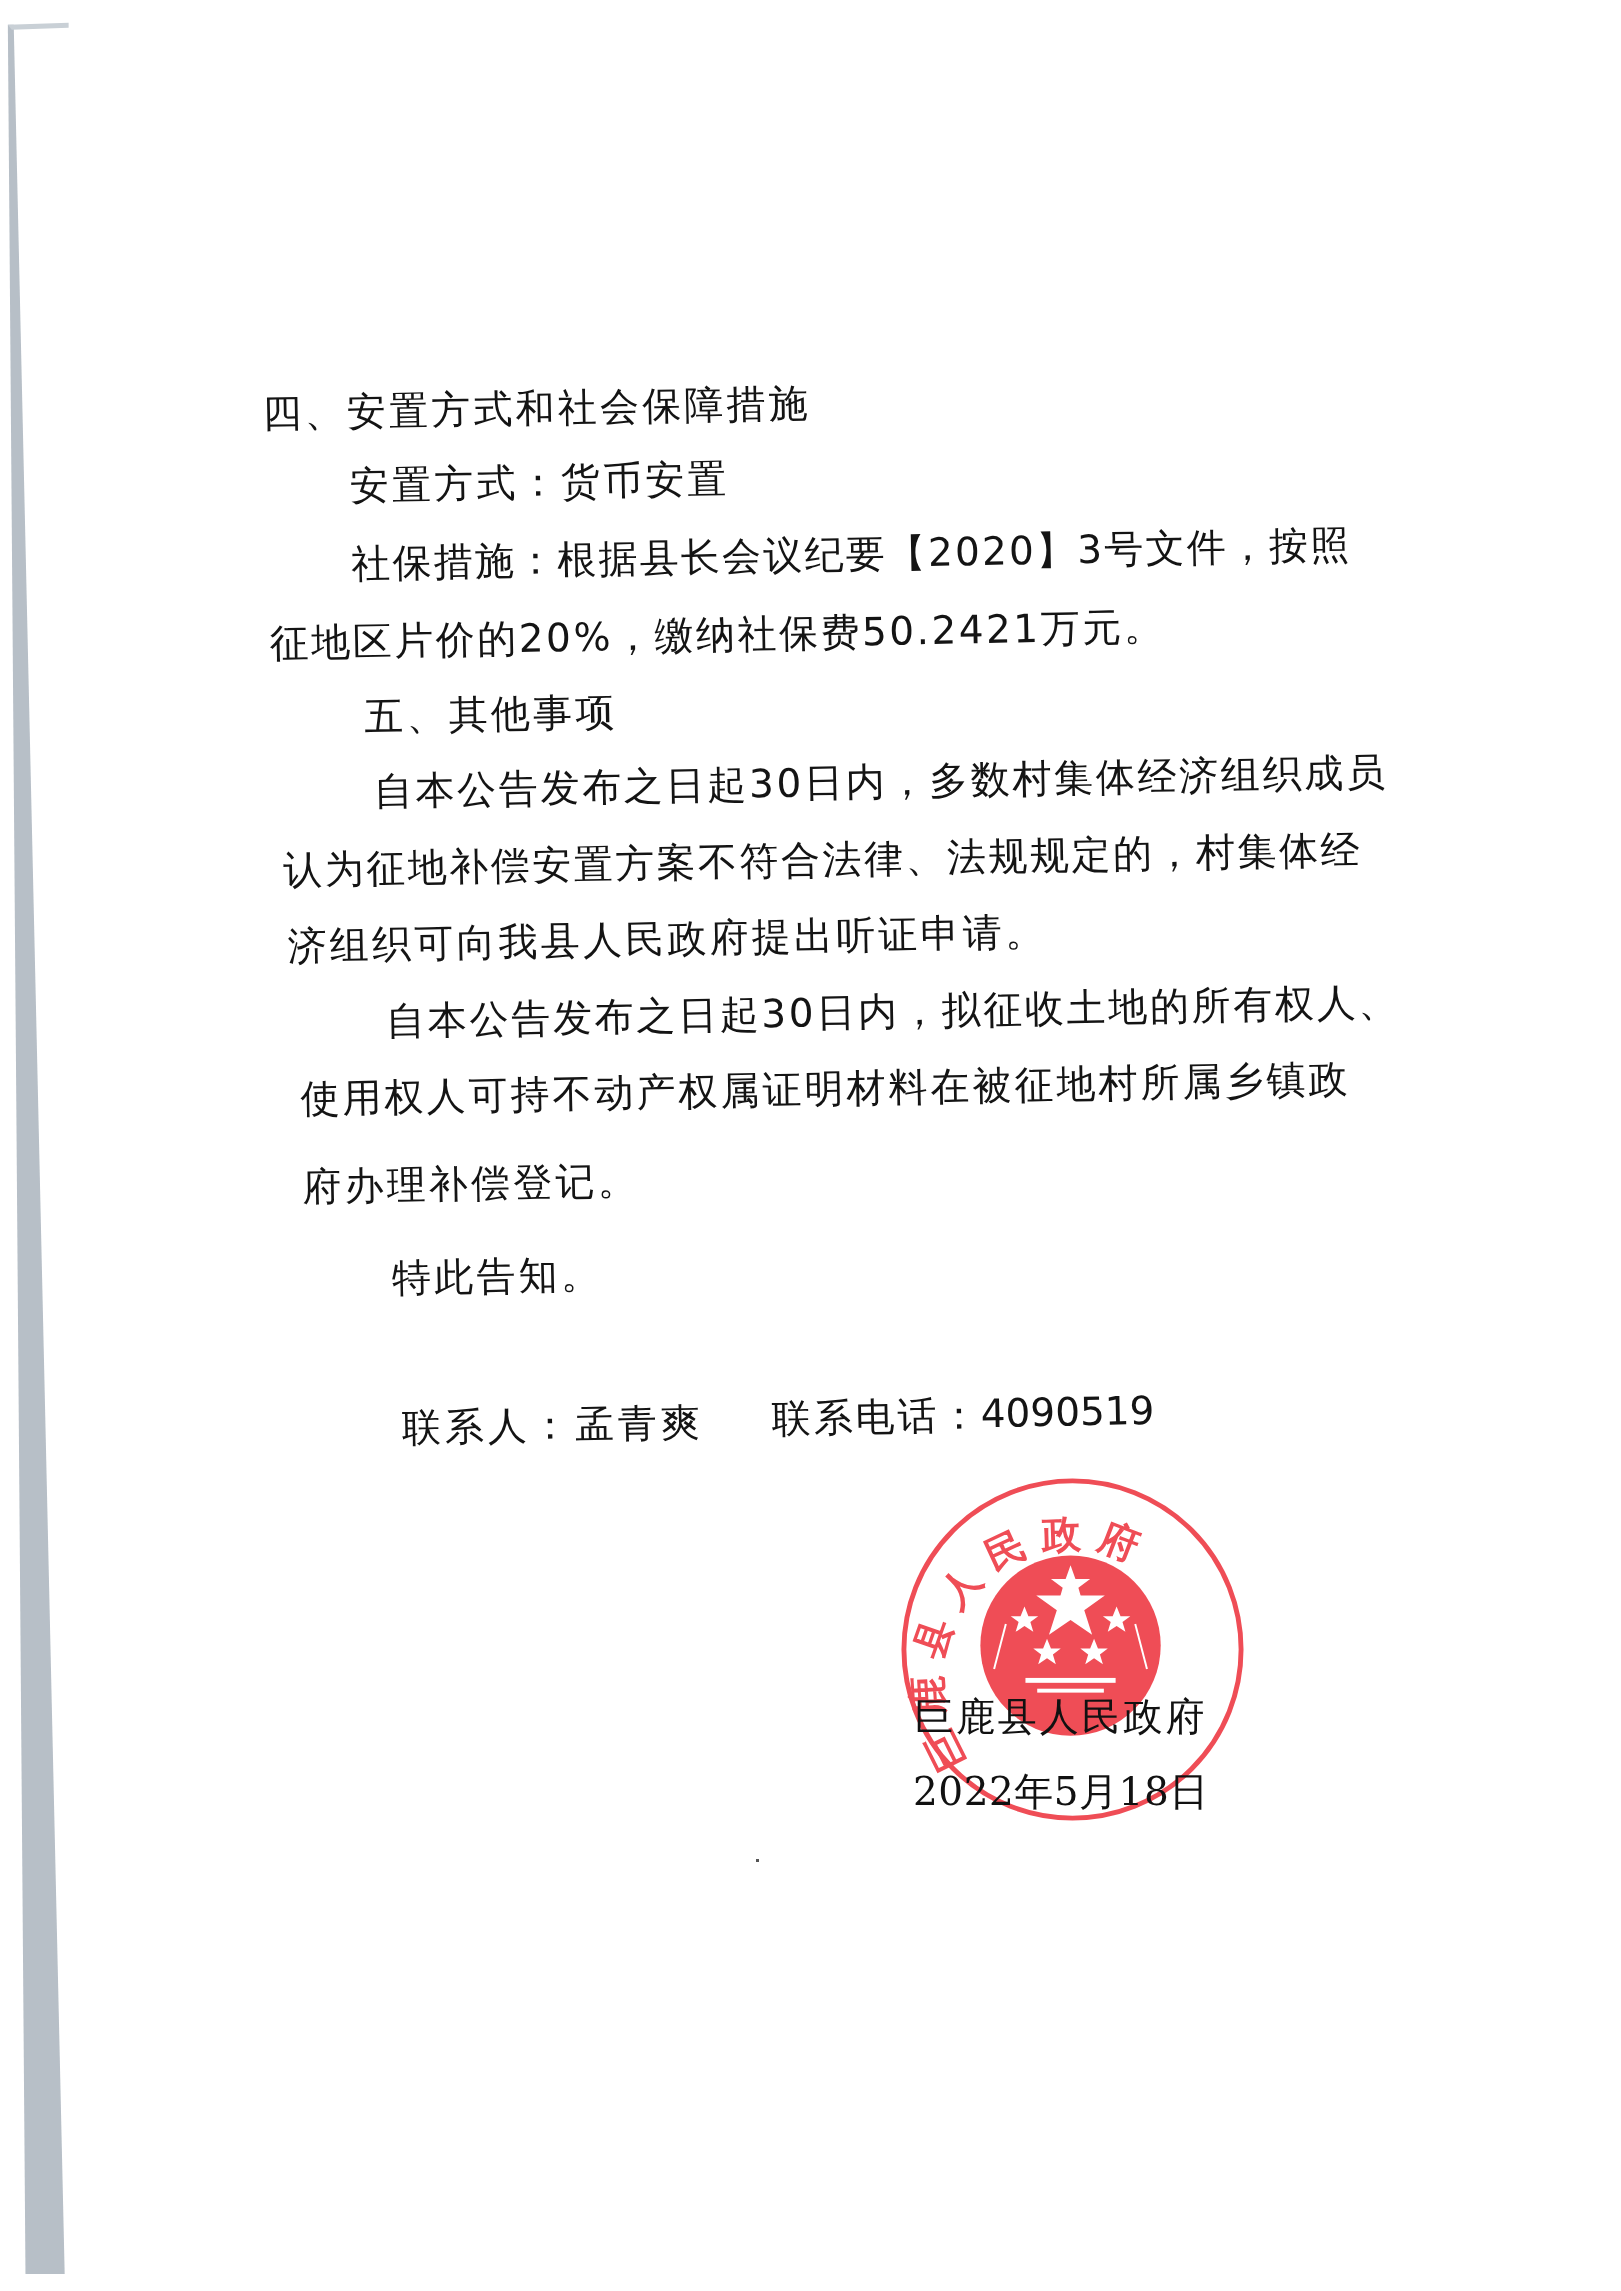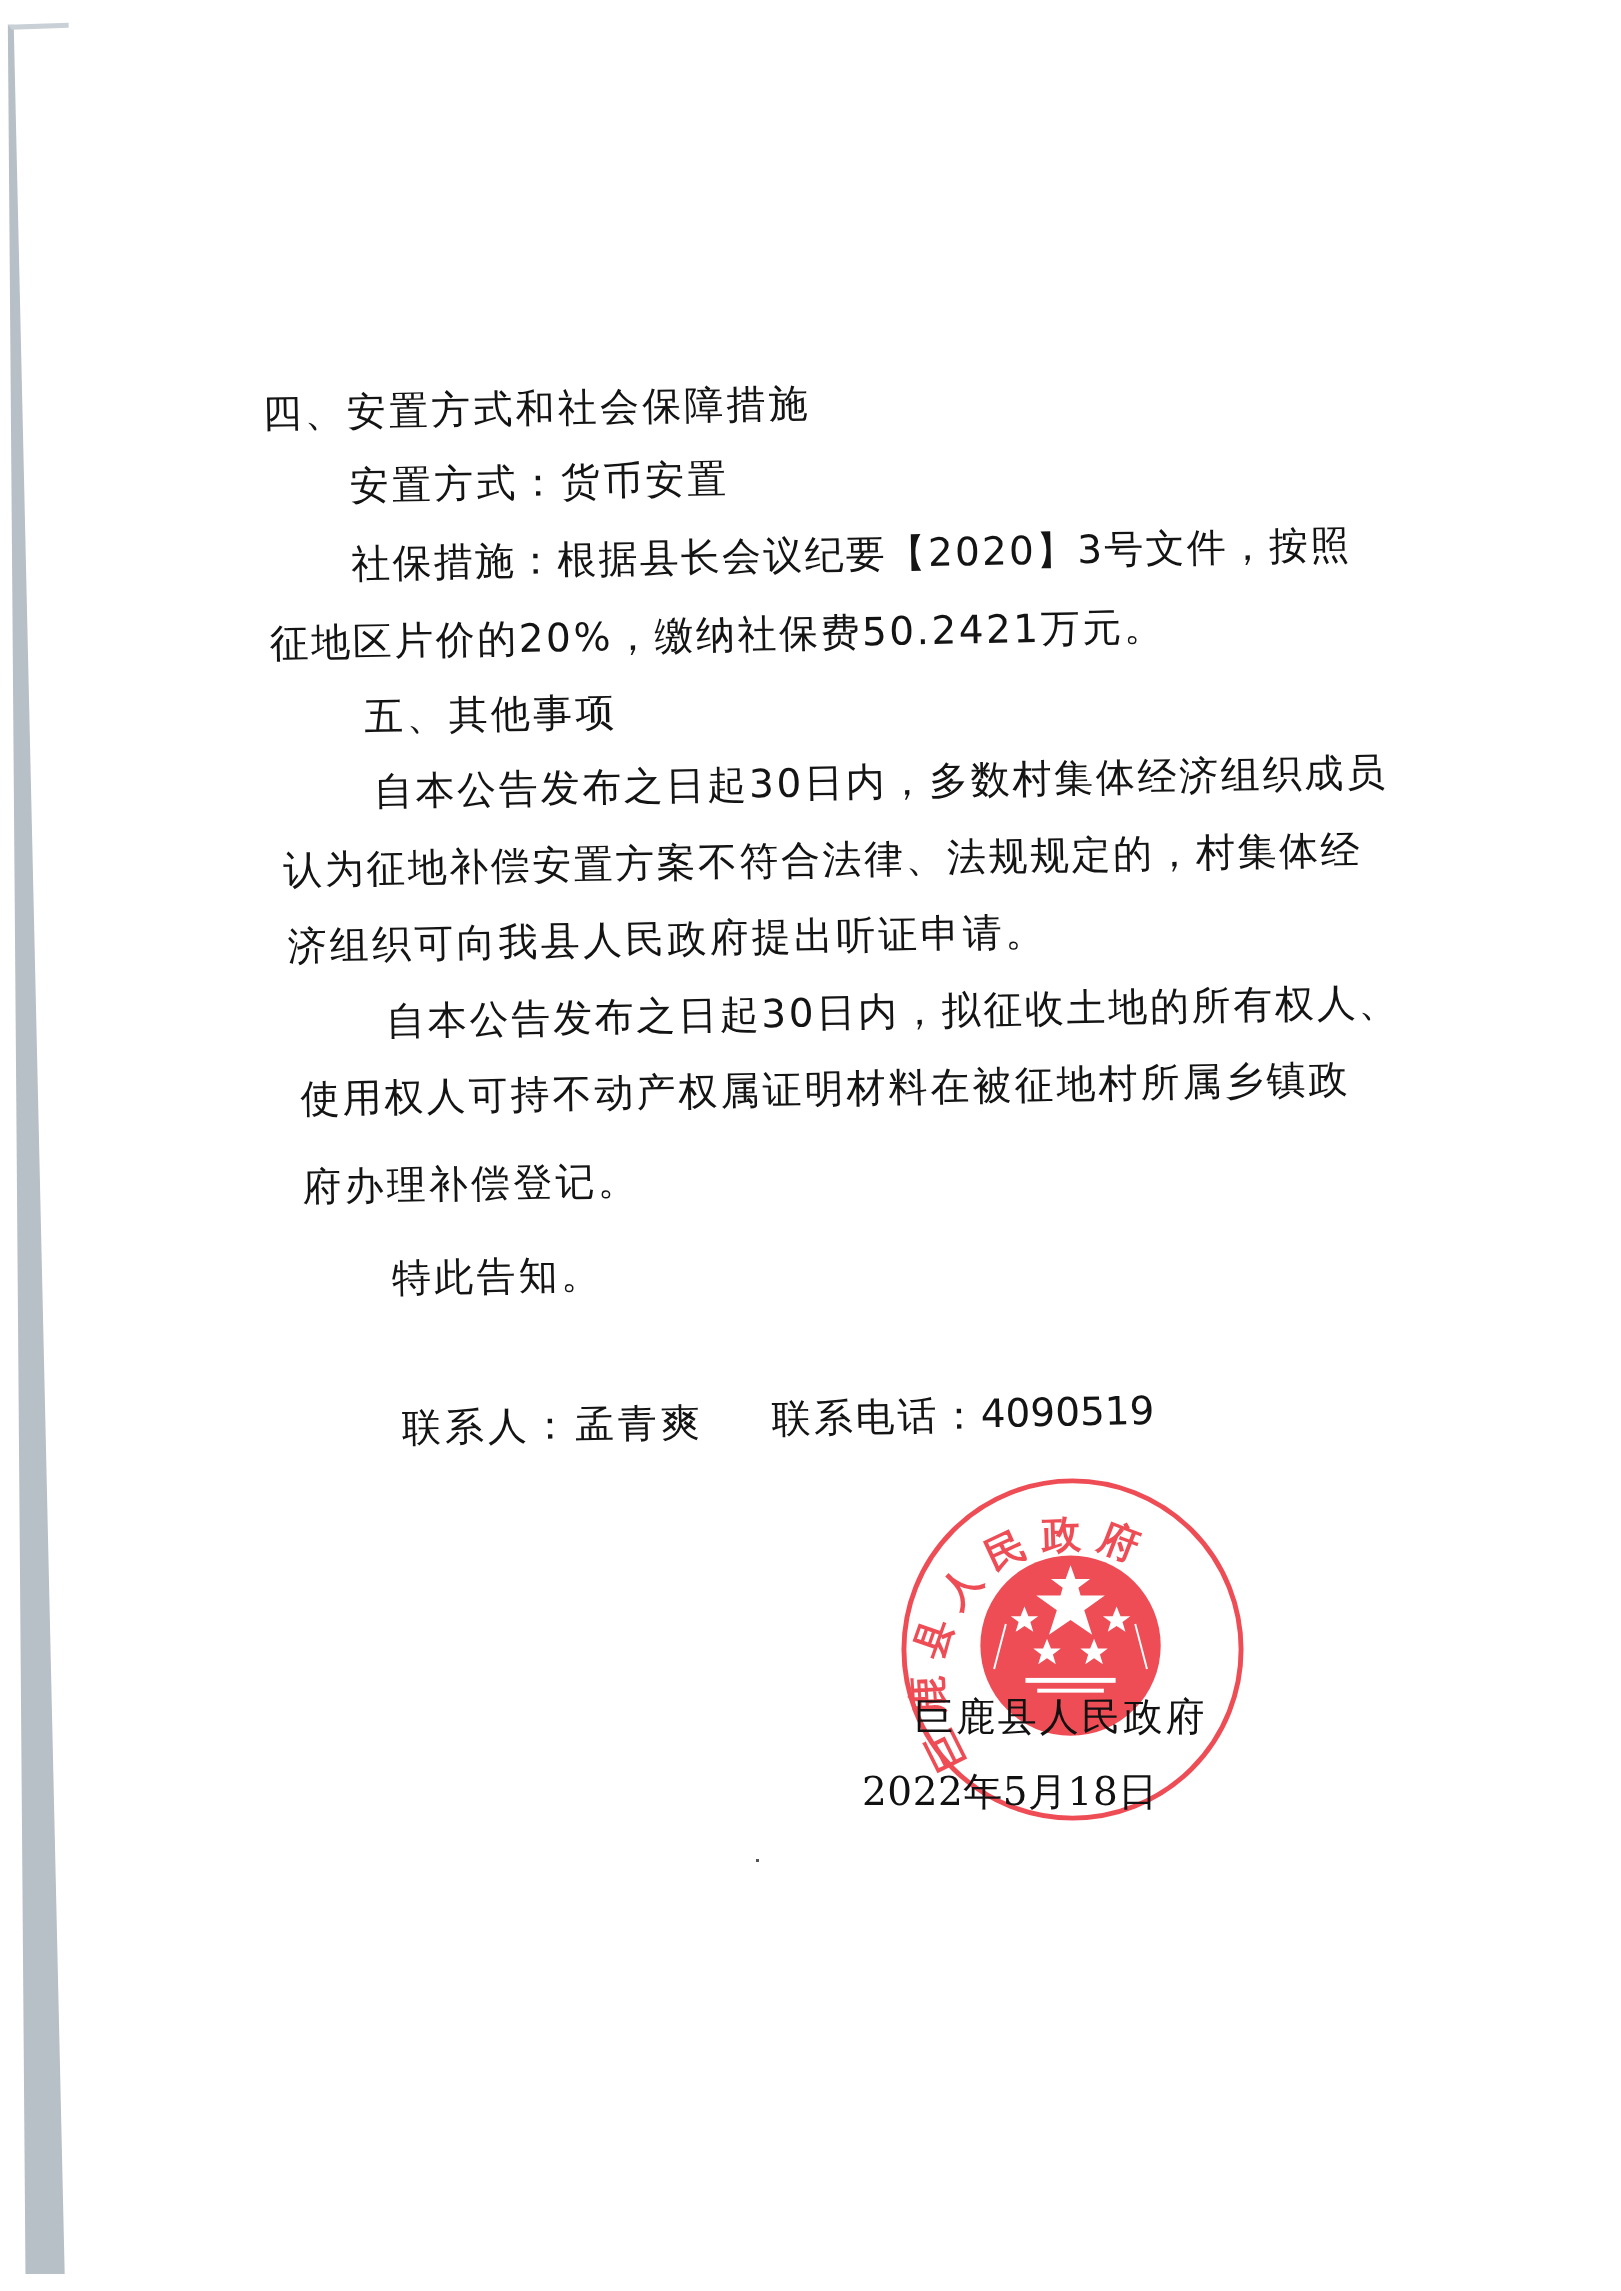--- a/index.html
+++ b/index.html
@@ -60,16 +60,16 @@
     <polygon fill="#ffffff" points="150,165 154,175 164,175 156,181 159,191 150,185 141,191 144,181 136,175 146,175"></polygon>
     <polygon fill="#ffffff" points="198,165 202,175 212,175 204,181 207,191 198,185 189,191 192,181 184,175 194,175"></polygon>
     <rect x="128" y="205" width="92" height="5" fill="#ffffff"></rect>
     <rect x="140" y="216" width="68" height="4" fill="#ffffff"></rect>
     <path d="M 108 150 L 96 196" stroke="#ffffff" stroke-width="2"></path>
     <path d="M 240 150 L 252 196" stroke="#ffffff" stroke-width="2"></path>
   </g>
 </svg>
 
 <div class="sig" style="left:914px; top:1695px; letter-spacing:2.9px;">巨鹿县人民政府</div>
-<div class="sig" style="left:862px; top:1770px; letter-spacing:0.5px;">2022年5月18日</div>
+<div class="sig" style="left:913px; top:1770px; letter-spacing:0.5px;">2022年5月18日</div>
 
 <div class="dot"></div>
 
 
 </body></html>

